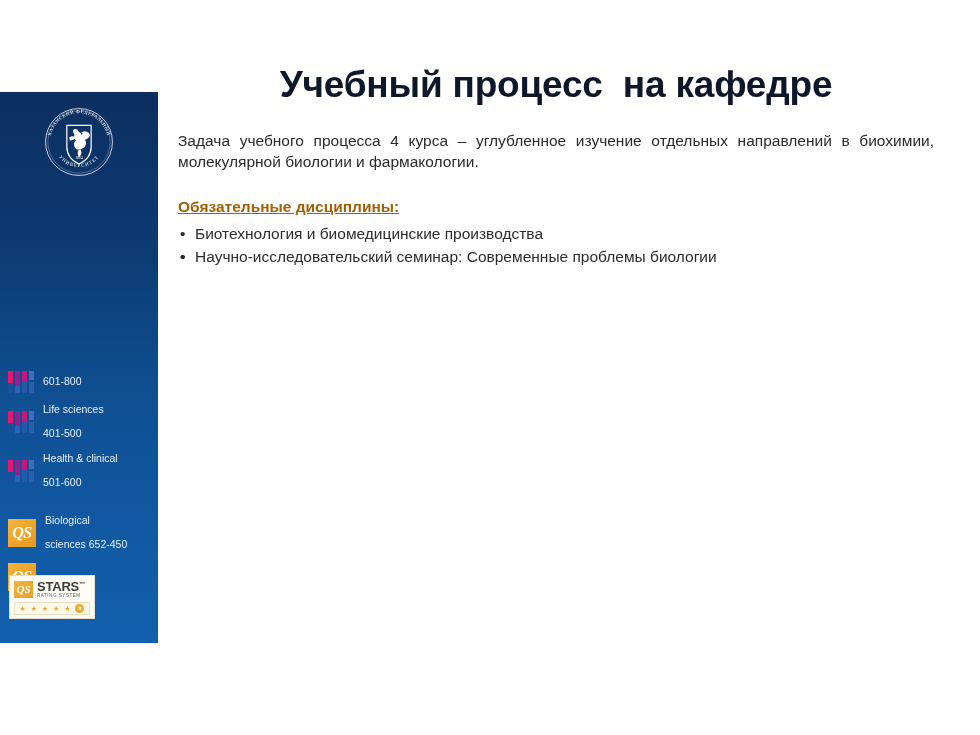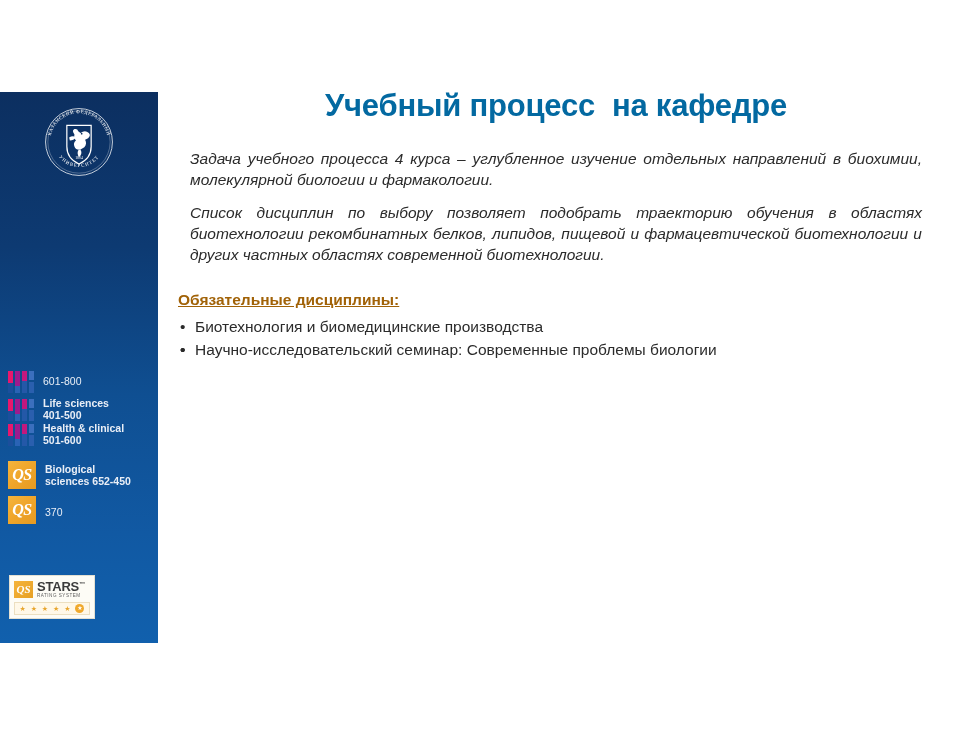--- a/index.html
+++ b/index.html
@@ -104,21 +104,21 @@
     margin-top: 1px;
   }
 
   .badge-text {
     margin-left: 9px;
     color: #e9eef6;
     font-size: 10.5px;
     line-height: 15px;
     white-space: pre-line;
   }
-  .badge-text.two-line { line-height: 12px; font-weight: bold; }
+  .badge-text.two-line { line-height: 24px; }
 
   
   #qs-stars {
     position: absolute;
     left: 9px;
     top: 483px;
     width: 86px;
     background: #fdfcf6;
     border: 1px solid #e4e0d2;
     padding: 4px 4px 3px 4px;
@@ -184,45 +184,45 @@
 
   
   #content {
     position: absolute;
     left: 178px;
     top: 0;
     width: 756px;
   }
 
   #title {
-    margin-top: 88px;
-    text-align: center;
-    font-size: 31px;
-    font-weight: bold;
-    color: #0369a1;
+    margin-top: 64px;
+    text-align: center;
+    font-size: 37px;
+    font-weight: bold;
+    color: #0f172a;
     letter-spacing: -0.2px;
     white-space: pre;
   }
   #subtitle {
     margin-top: 20px;
     text-align: center;
     font-size: 20px;
     font-weight: bold;
     color: #1c1c1c;
     line-height: 25px;
   }
 
   #body-paragraphs {
     margin-top: 24px;
     font-size: 15.5px;
     line-height: 21px;
     color: #2b2b2b;
     text-align: justify;
   }
-  #body-paragraphs p { margin: 12px; font-style: italic; }
+  #body-paragraphs p { margin: 0; }
 
   #required-heading {
     margin-top: 26px;
     font-size: 15.5px;
     font-weight: bold;
     text-decoration: underline;
     color: #a16207;
   }
   #required-list {
     margin: 6px 0 0 0;
@@ -351,21 +351,20 @@
 
   <div id="content">
 
     <div id="title">Учебный процесс  на кафедре</div>
 
     <div id="subtitle">
     </div>
 
     <div id="body-paragraphs">
       <p>Задача учебного процесса 4 курса – углубленное изучение отдельных направлений в биохимии, молекулярной биологии и фармакологии.</p>
-      <p>Список дисциплин по выбору позволяет подобрать траекторию обучения в областях биотехнологии рекомбинатных белков, липидов, пищевой и фармацевтической биотехнологии и других частных областях современной биотехнологии.</p>
     </div>
 
     <div id="required-heading">Обязательные дисциплины:</div>
 
     <ul id="required-list">
       <li>
         <span class="bullet">•</span>
         <span>Биотехнология и биомедицинские производства</span>
       </li>
       <li>

